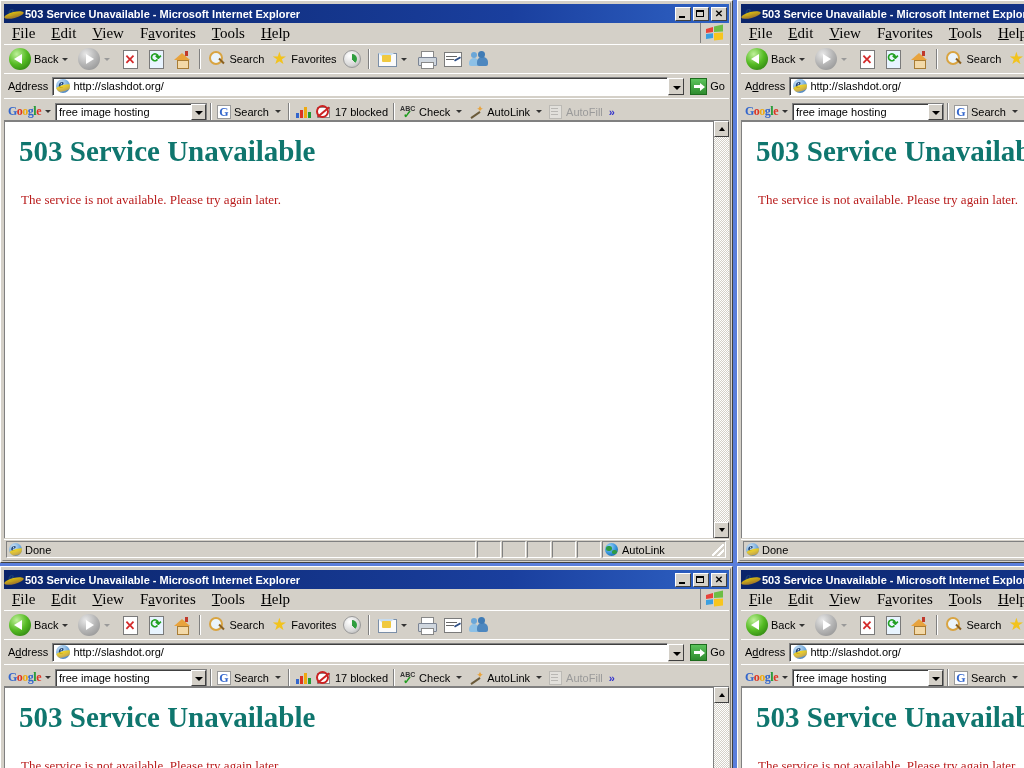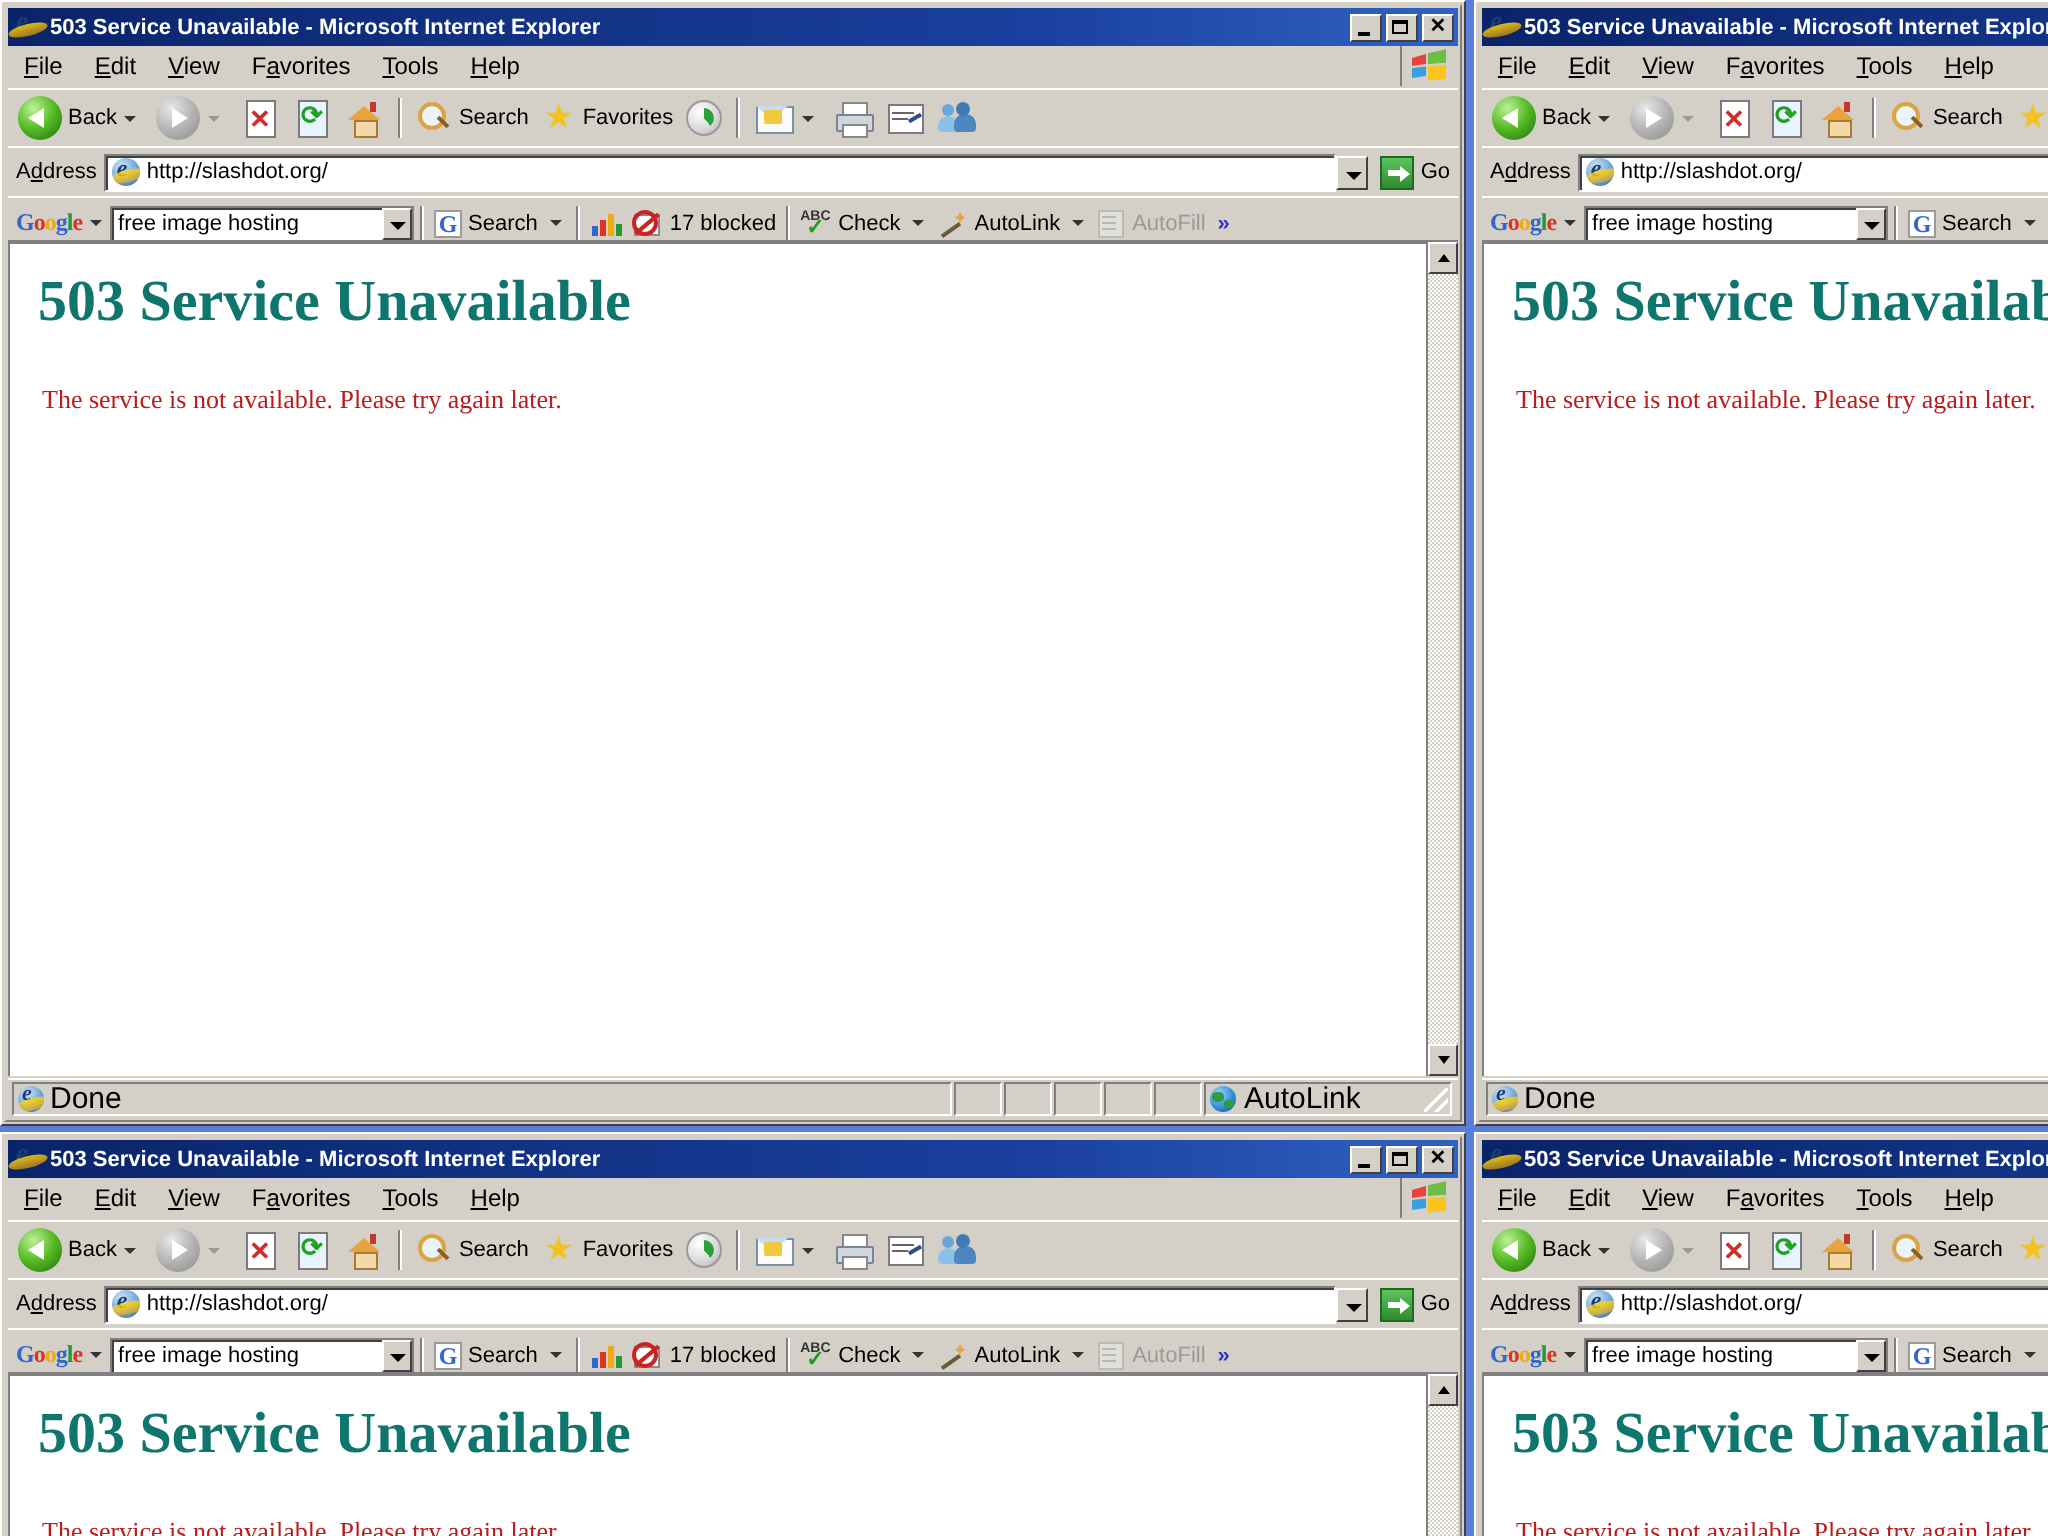--- a/index.html
+++ b/index.html
@@ -80,22 +80,22 @@
   }
 
   
   .menubar{
     height:20px;display:flex;align-items:center;
     background:#d4d0c8;
     border-bottom:1px solid #d4d0c8;
     position:relative;
   }
   .menu-item{
-    padding:2px 8px;font-size:12px;color:#000;cursor:default;
-    font-family:Liberation Sans, sans-serif;
+    padding:2px 8px;font-size:15px;color:#000;cursor:default;
+    font-family:Liberation Serif, serif;
   }
   .menu-item u{text-decoration:underline;}
   .winflag{
     position:absolute;right:3px;top:1px;width:22px;height:18px;
     display:block;
   }
   .menu-sep-right{
     position:absolute;right:28px;top:0;bottom:0;width:1px;background:#808080;
   }
 
@@ -327,21 +327,21 @@
   }
   .sb-pane{
     height:17px;
     border:1px solid #808080;border-right-color:#fff;border-bottom-color:#fff;
     box-sizing:border-box;display:flex;align-items:center;
     padding:0 2px;margin-right:1px;background:#d4d0c8;
   }
   .sb-main{flex:1 1 auto;min-width:0;}
   .sb-main .ieico{width:13px;height:13px;margin-right:3px;flex:0 0 13px;}
   .sb-main .ieico::before{font-size:11px;left:2px;top:-2px;}
-  .sb-txt{font-size:15px;color:#000;overflow:hidden;}
+  .sb-txt{font-size:11px;color:#000;overflow:hidden;}
   .sb-small{width:24px;flex:0 0 24px;}
   .sb-zone{width:124px;flex:0 0 124px;position:relative;}
   .globe{
     width:13px;height:13px;border-radius:50%;margin-right:4px;flex:0 0 13px;
     background:radial-gradient(circle at 35% 30%,#9fd6ff 0%,#2f8fd8 55%,#13537f 100%);
     position:relative;overflow:hidden;
   }
   .globe::after{content:"";position:absolute;left:1px;top:3px;width:6px;height:5px;
     background:#2e9b45;border-radius:40%;}
   .globe::before{content:"";position:absolute;left:7px;top:7px;width:5px;height:4px;

